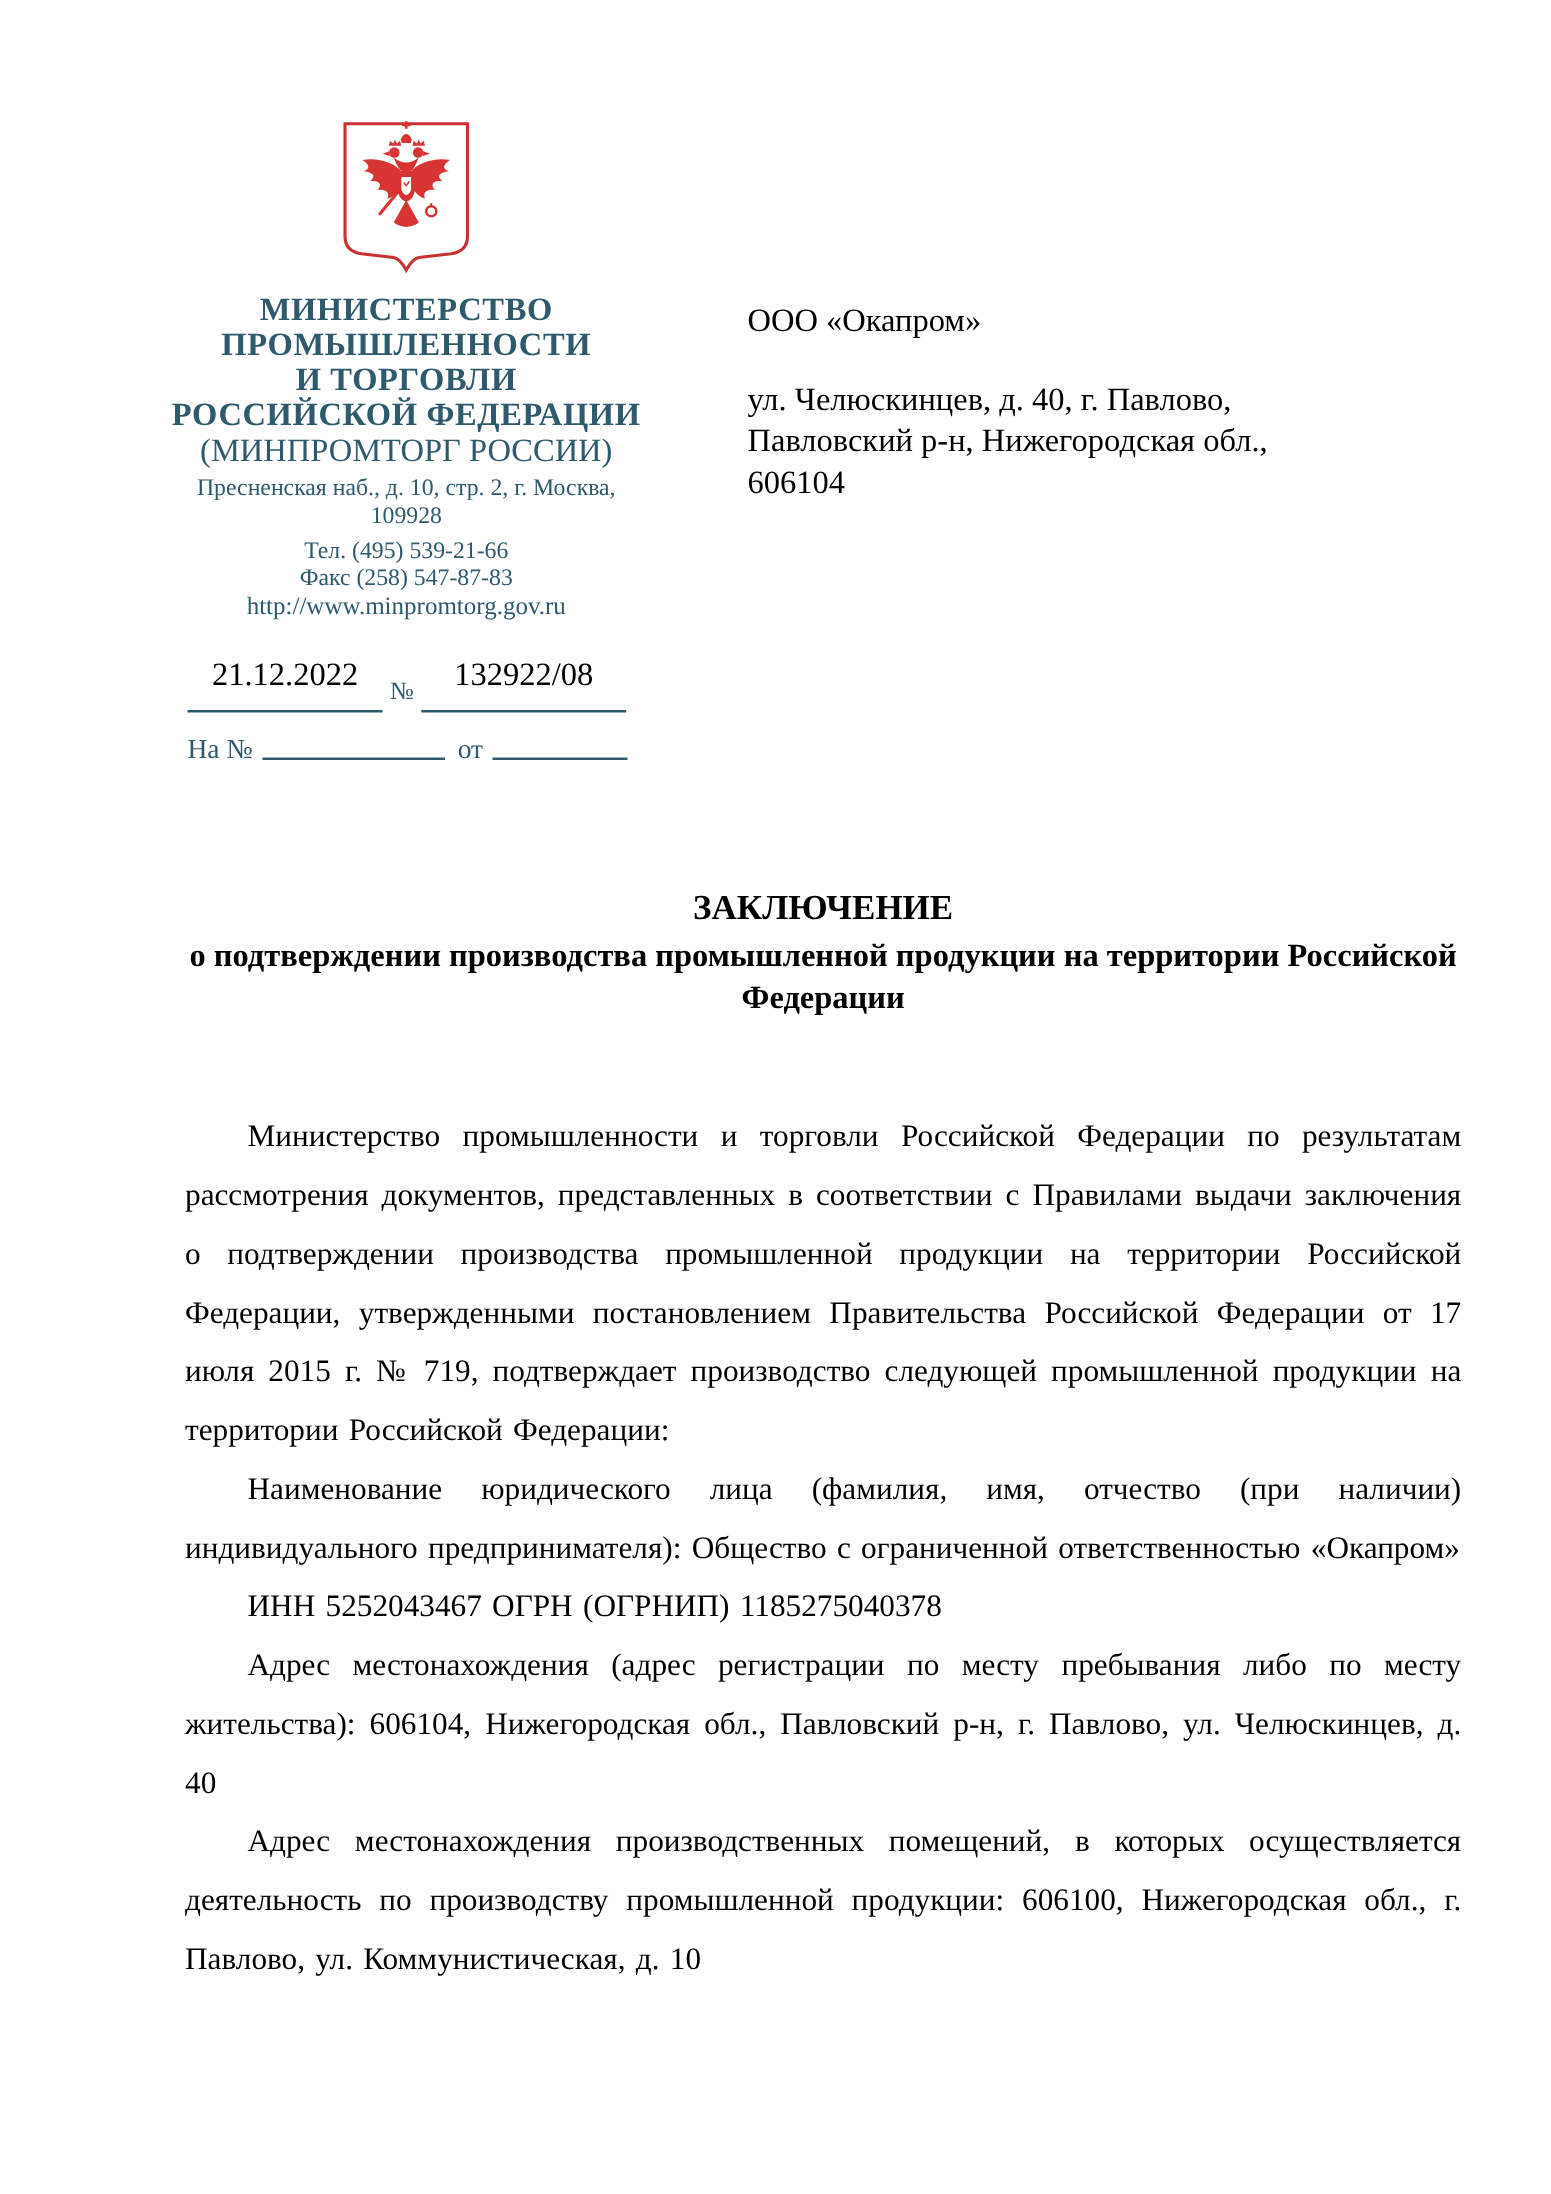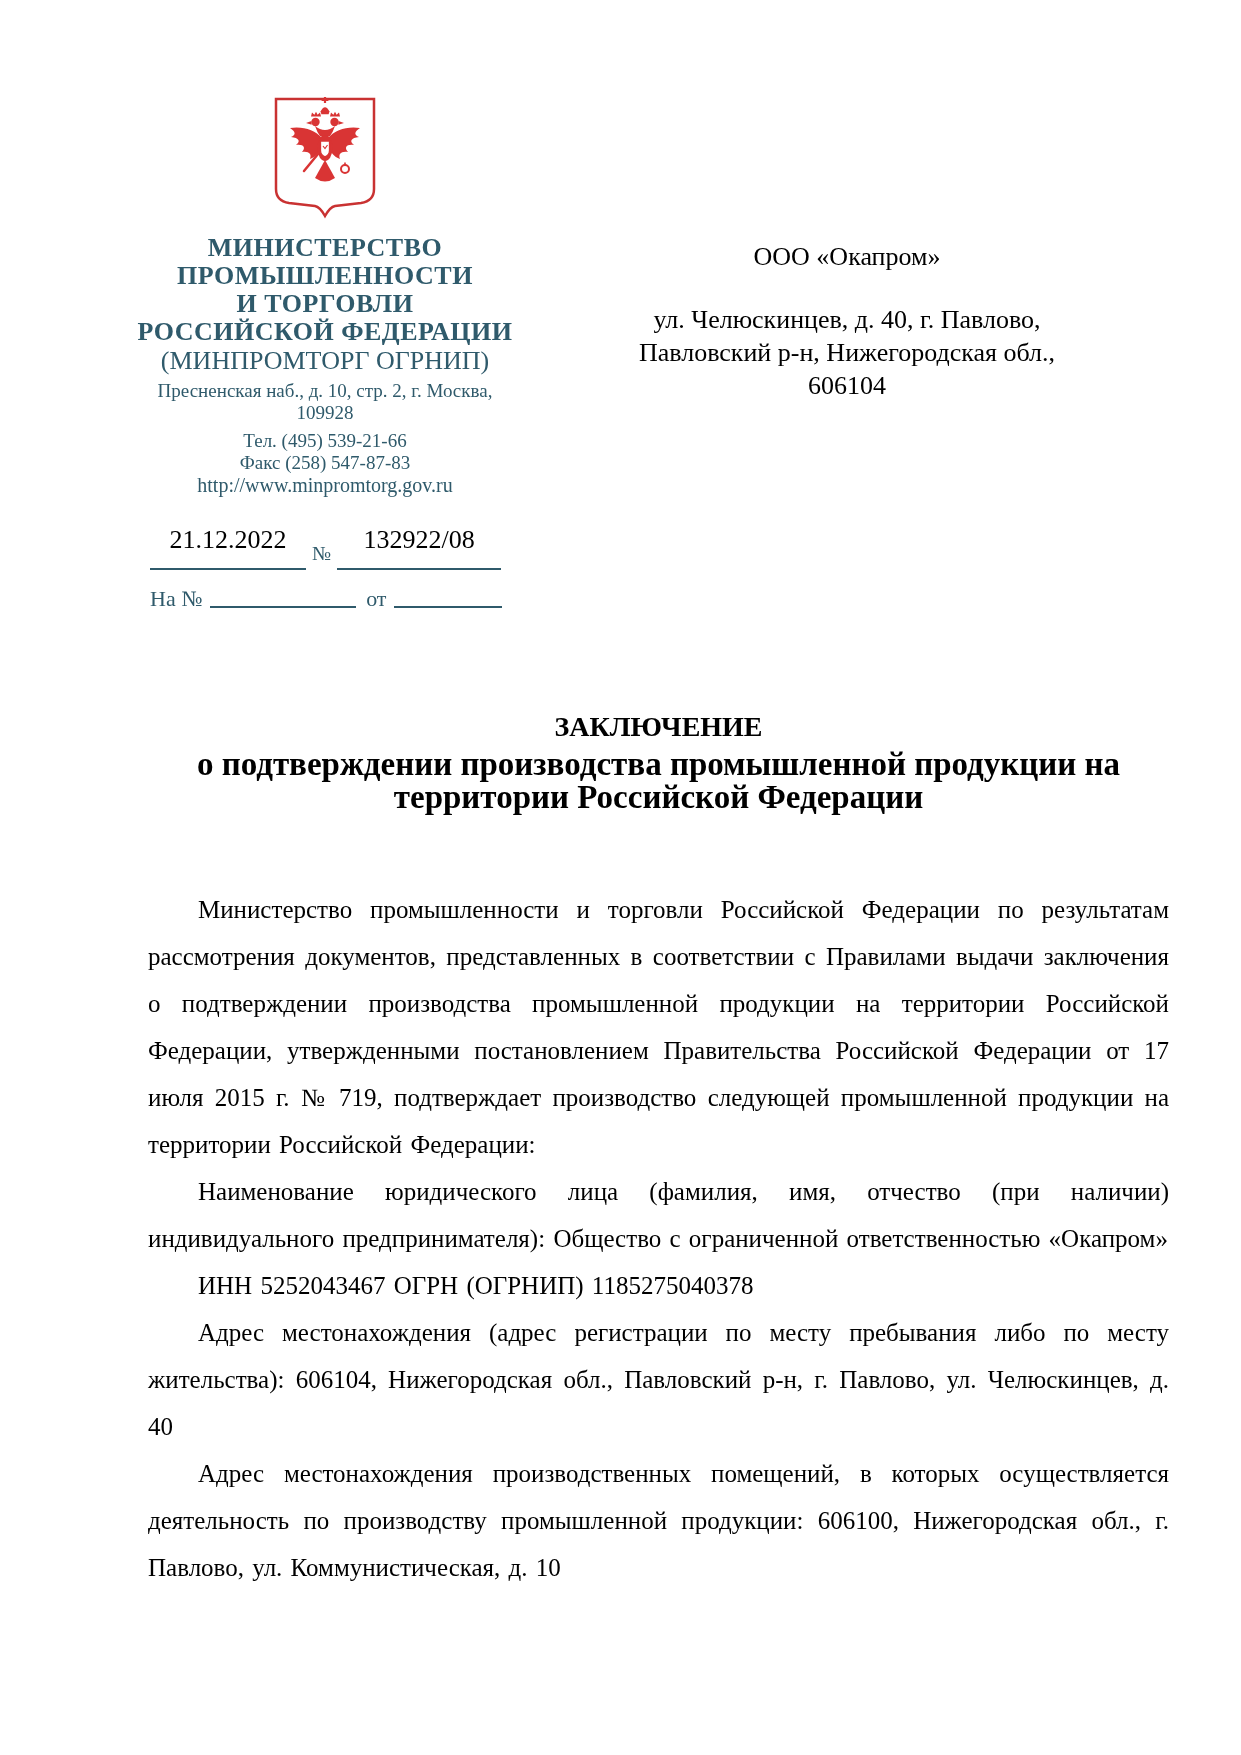--- a/index.html
+++ b/index.html
@@ -77,42 +77,42 @@
     border-bottom: 2px solid #2f5a6b;
     height: 20px;
   }
   .ref-line.first { width: 146px; margin-left: 8px; }
   .ref-line.second { width: 108px; margin-left: 8px; }
   .ref-ot { margin-left: 10px; }
 
   
   .right-col {
     position: absolute;
-    left: 536px;
+    left: 560px;
     top: 240px;
     width: 546px;
-    text-align: center;
+    text-align: left;
     font-size: 26px;
     line-height: 33px;
     color: #000000;
   }
   .recipient-name { margin-bottom: 30px; }
 
   
   .title-block {
     position: absolute;
     left: 110px;
     top: 710px;
     width: 1021px;
     text-align: center;
     font-weight: bold;
     color: #000000;
   }
   .title-main { font-size: 28px; line-height: 34px; }
-  .title-sub  { font-size: 33px; line-height: 33px; margin-top: 4px; }
+  .title-sub  { font-size: 26px; line-height: 33px; margin-top: 4px; }
 
   
   .body-text {
     position: absolute;
     left: 110px;
     top: 886px;
     width: 1021px;
     font-size: 25px;
     line-height: 47px;
     text-align: justify;
@@ -168,21 +168,21 @@
         <rect x="71.2" y="66.5" width="1.6" height="3"></rect>
       </g>
     </svg>
 
     <div class="ministry-name">
       <div>МИНИСТЕРСТВО</div>
       <div>ПРОМЫШЛЕННОСТИ</div>
       <div>И ТОРГОВЛИ</div>
       <div>РОССИЙСКОЙ ФЕДЕРАЦИИ</div>
     </div>
-    <div class="ministry-short">(МИНПРОМТОРГ ОГРНИП)</div>
+    <div class="ministry-short">(МИНПРОМТОРГ РОССИИ)</div>
 
     <div class="postal">Пресненская наб., д. 10, стр. 2, г. Москва, 109928</div>
     <div class="contact first">Тел. (495) 539-21-66</div>
     <div class="contact">Факс (258) 547-87-83</div>
     <div class="contact website">http://www.minpromtorg.gov.ru</div>
 
     <div class="docnum-row">
       <span class="u-field date-field">
         <span>21.12.2022</span>
       </span>

